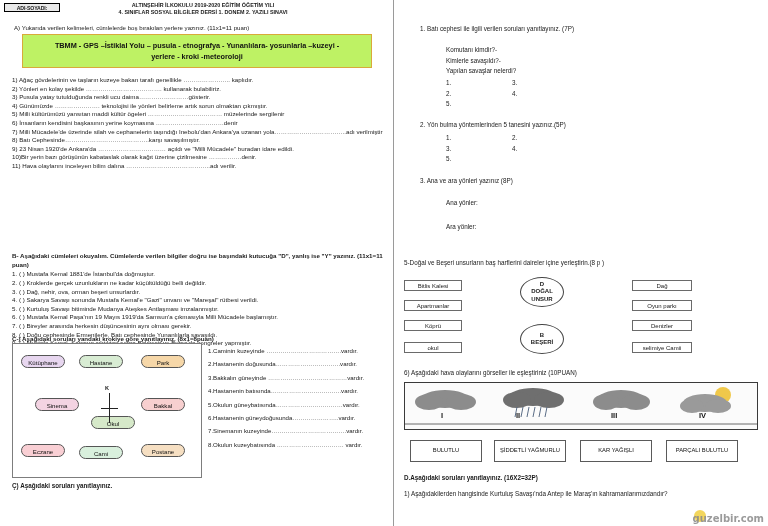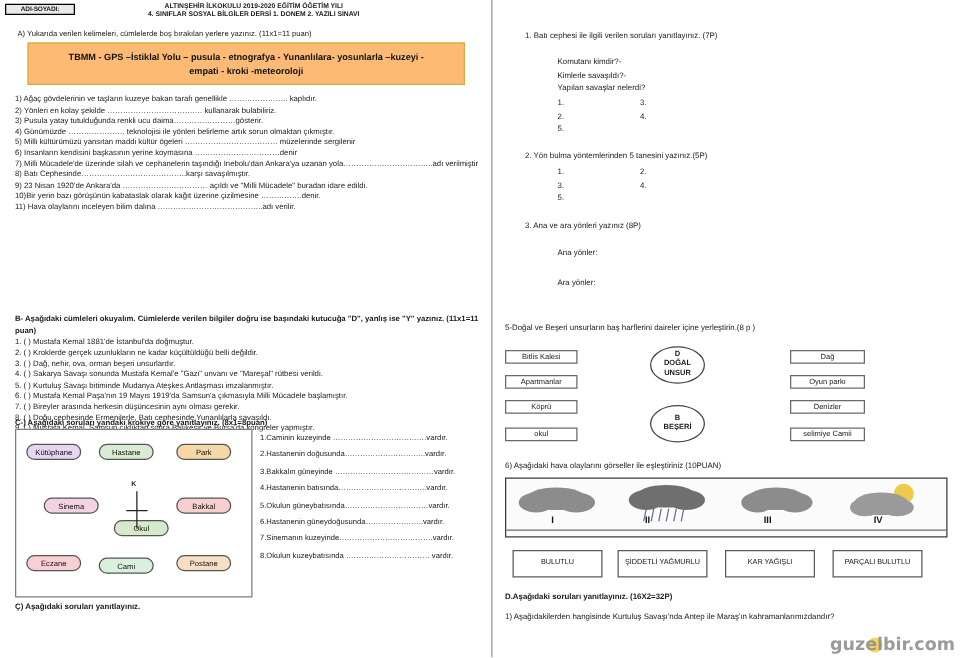--- a/index.html
+++ b/index.html
@@ -25,21 +25,21 @@
   }
   .hdr-l1 { position:absolute; left:78px; top:2px; width:250px; text-align:center; font-size:5.4px; font-weight:bold; }
   .hdr-l2 { position:absolute; left:78px; top:9px; width:250px; text-align:center; font-size:5.4px; font-weight:bold; }
 
   
   .col-left { position:absolute; left:0; top:24px; width:392px; }
   .sec-a-label { position:absolute; left:14px; top:0px; font-size:6.1px; }
 
   .title-box {
     position:absolute; left:22px; top:10px; width:350px; height:34px;
-    border:1px solid #d9a93a; background:#fdba74;
+    border:1px solid #d9a93a; background:#bef264;
     display:flex; flex-direction:column; align-items:center; justify-content:center;
     font-weight:bold; font-size:7.3px; color:#111; line-height:11px;
   }
   .title-box span { display:block; text-align:center; }
 
   .fill-list { position:absolute; left:12px; top:52px; width:372px; }
   .fill-list .ln { font-size:6.2px; line-height:8.6px; margin:0; white-space:nowrap; overflow:hidden; }
   .fill-list .ln.wrap { white-space:normal; }
   .sec-b { position:absolute; left:12px; top:228px; width:376px; }
   .sec-b .hdr2 { font-size:6.2px; font-weight:bold; line-height:8.6px; }
@@ -101,21 +101,21 @@
     position:absolute; width:72px; height:22px; border:1px solid #5a5a5a; background:#fff;
     font-size:5.8px; text-align:center; display:flex; align-items:center; justify-content:center;
     line-height:7.5px; color:#111;
   }
 
   .sec-d-right { position:absolute; left:404px; top:474px; font-size:6.3px; font-weight:bold; }
   .q1-right { position:absolute; left:404px; top:489px; width:350px; font-size:6.3px; line-height:9px; }
 
   .wm {
     position:absolute; right:4px; bottom:2px;
-    font-size:14px; font-weight:bold; color:#8a8a8a; opacity:0.85;
+    font-size:10px; font-weight:bold; color:#8a8a8a; opacity:0.85;
     font-family:"DejaVu Sans", sans-serif;
   }
   .wm-dot { position:absolute; right:62px; bottom:4px; width:12px; height:12px; border-radius:50%; background:#f2d24b; opacity:.9; }
 </style>
 </head>
 <body>
 
 <div class="page">
 
   <div class="hdr">
@@ -125,21 +125,21 @@
   </div>
 
   <div class="vdiv"></div>
 
   <div class="col-left">
 
     <div class="sec-a-label">A)  Yukarıda verilen kelimeleri, cümlelerde boş bırakılan yerlere yazınız. (11x1=11 puan)</div>
 
     <div class="title-box">
       <span>TBMM - GPS –İstiklal Yolu – pusula - etnografya - Yunanlılara-  yosunlarla –kuzeyi -</span>
-      <span>empati - kroki -meteoroloji</span>
+      <span>yerlere - kroki -meteoroloji</span>
     </div>
 
     <div class="fill-list">
       <p class="ln">1) Ağaç gövdelerinin ve taşların kuzeye bakan tarafı genellikle ………………….. kaplıdır.</p>
       <p class="ln">2) Yönleri en kolay şekilde ………………………………. kullanarak bulabiliriz.</p>
       <p class="ln">3) Pusula yatay tutulduğunda renkli ucu daima……………………gösterir.</p>
       <p class="ln">4) Günümüzde …………………. teknolojisi ile yönleri belirleme artık sorun olmaktan çıkmıştır.</p>
       <p class="ln wrap">5) Milli kültürümüzü yansıtan maddi kültür ögeleri ……………………………… müzelerinde sergilenir</p>
       <p class="ln">6) İnsanların kendisini başkasının yerine koymasına ……………………………denir</p>
       <p class="ln wrap">7) Milli Mücadele'de üzerinde silah ve cephanelerin taşındığı Inebolu'dan Ankara'ya uzanan yola……………………………..adı verilmiştir</p>

